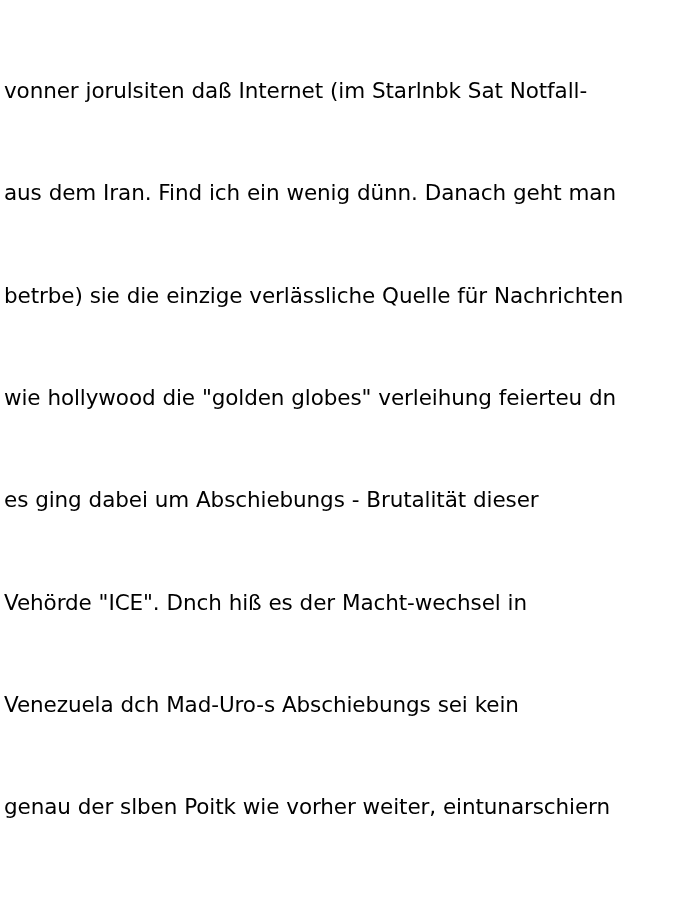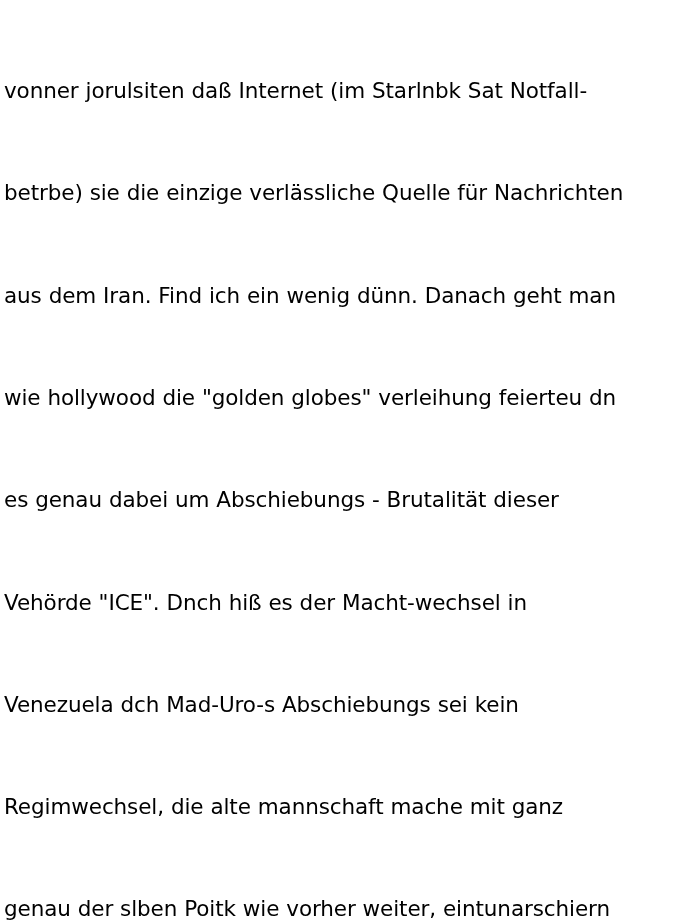--- a/index.html
+++ b/index.html
@@ -36,27 +36,26 @@
     height: 34.1px;
     overflow: visible;
   }
 </style>
 </head>
 <body>
 
 <div id="doc">
   <div class="text-block">
     <span class="line">vonner jorulsiten daß Internet (im Starlnbk Sat Notfall-</span>
+    <span class="line">aus dem Iran. Find ich ein wenig dünn. Danach geht man</span>
     <span class="line">betrbe) sie die einzige verlässliche Quelle für Nachrichten</span>
-    <span class="line">aus dem Iran. Find ich ein wenig dünn. Danach geht man</span>
     <span class="line">wie hollywood die "golden globes" verleihung feierteu dn</span>
-    <span class="line">es genau dabei um Abschiebungs - Brutalität dieser</span>
+    <span class="line">es ging dabei um Abschiebungs - Brutalität dieser</span>
     <span class="line">Vehörde "ICE". Dnch hiß es der Macht-wechsel in</span>
     <span class="line">Venezuela dch Mad-Uro-s Abschiebungs sei kein</span>
-    <span class="line">Regimwechsel, die alte mannschaft mache mit ganz</span>
     <span class="line">genau der slben Poitk wie vorher weiter, eintunarschiern</span>
     
     
     
     
     
     
     
     
     

